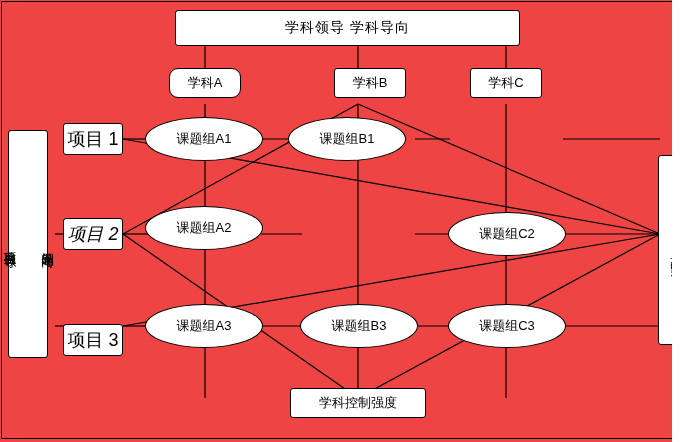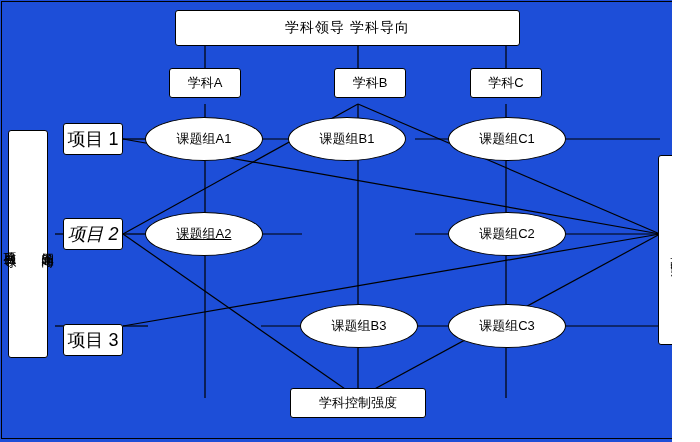--- a/index.html
+++ b/index.html
@@ -7,21 +7,21 @@
     padding: 0;
     background: #ffffff;
   }
   body {
     font-family: "Liberation Sans", "DejaVu Sans", sans-serif;
   }
   #canvas {
     position: relative;
     width: 672px;
     height: 442px;
-    background: #1d4ed8;
+    background: #ef4444;
     overflow: hidden;
   }
   #frame {
     position: absolute;
     left: 1px;
     top: 1px;
     width: 696px;
     height: 438px;
     border: 1px solid #000000;
     box-sizing: border-box;
@@ -118,39 +118,39 @@
       <line x1="123" y1="326" x2="660" y2="234"></line>
       <line x1="123" y1="234" x2="358" y2="104"></line>
       <line x1="123" y1="234" x2="358" y2="398"></line>
       <line x1="358" y1="104" x2="660" y2="234"></line>
       <line x1="358" y1="398" x2="660" y2="234"></line>
     </g>
   </svg>
 
   <div class="node rect top-banner" style="left:175px; top:10px; width:345px; height:36px;">学科领导   学科导向</div>
 
-  <div class="node rect disc-head" style="left:169px; top:68px; width:72px; height:30px;">学科A</div>
+  <div class="node rect disc-head" style="left:169px; top:68px; width:72px; height:30px;border-radius:9px;">学科A</div>
   <div class="node rect disc-head" style="left:334px; top:68px; width:72px; height:30px;">学科B</div>
   <div class="node rect disc-head" style="left:470px; top:68px; width:72px; height:30px;">学科C</div>
 
   <div class="node rect vert" style="left:8px; top:130px; width:40px; height:228px; font-size:13px;">问题导向
 
 项目领导</div>
 
   <div class="node rect vert" style="left:658px; top:155px; width:36px; height:190px; font-size:13px;">项目控制强度</div>
 
   <div class="node rect proj-label" style="left:63px; top:123px; width:60px; height:32px;">项目 1</div>
   <div class="node rect proj-label" style="left:63px; top:218px; width:60px; height:32px;font-style:italic;">项目 2</div>
   <div class="node rect proj-label" style="left:63px; top:300px; width:60px; height:32px;margin-top:24px;">项目 3</div>
 
   <div class="node ellipse group" style="left:145px; top:117px; width:118px; height:44px;text-align:center;">课题组A1</div>
   <div class="node ellipse group" style="left:288px; top:117px; width:118px; height:44px;">课题组B1</div>
-  <div class="node ellipse group" style="left:448px; top:117px; width:118px; height:44px;">课题组C1</div>
 
-  <div class="node ellipse group" style="left:145px; top:212px; width:118px; height:44px;text-decoration:underline;">课题组A2</div>
+  <div class="node ellipse group" style="left:145px; top:206px; width:118px; height:44px;">课题组A2</div>
   <div class="node ellipse group" style="left:448px; top:212px; width:118px; height:44px;">课题组C2</div>
 
+  <div class="node ellipse group" style="left:145px; top:304px; width:118px; height:44px;">课题组A3</div>
   <div class="node ellipse group" style="left:300px; top:304px; width:118px; height:44px;">课题组B3</div>
   <div class="node ellipse group" style="left:448px; top:304px; width:118px; height:44px;">课题组C3</div>
 
   <div class="node rect bottom-banner" style="left:290px; top:388px; width:136px; height:30px;">学科控制强度</div>
 
 </div>
 
 </body></html>

